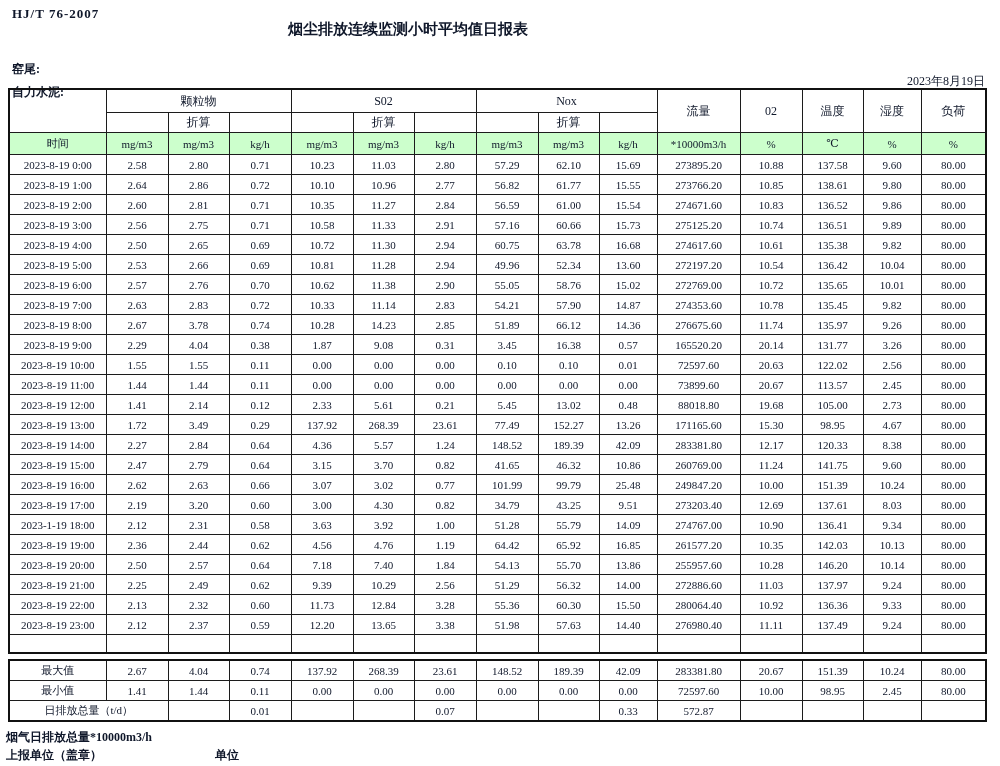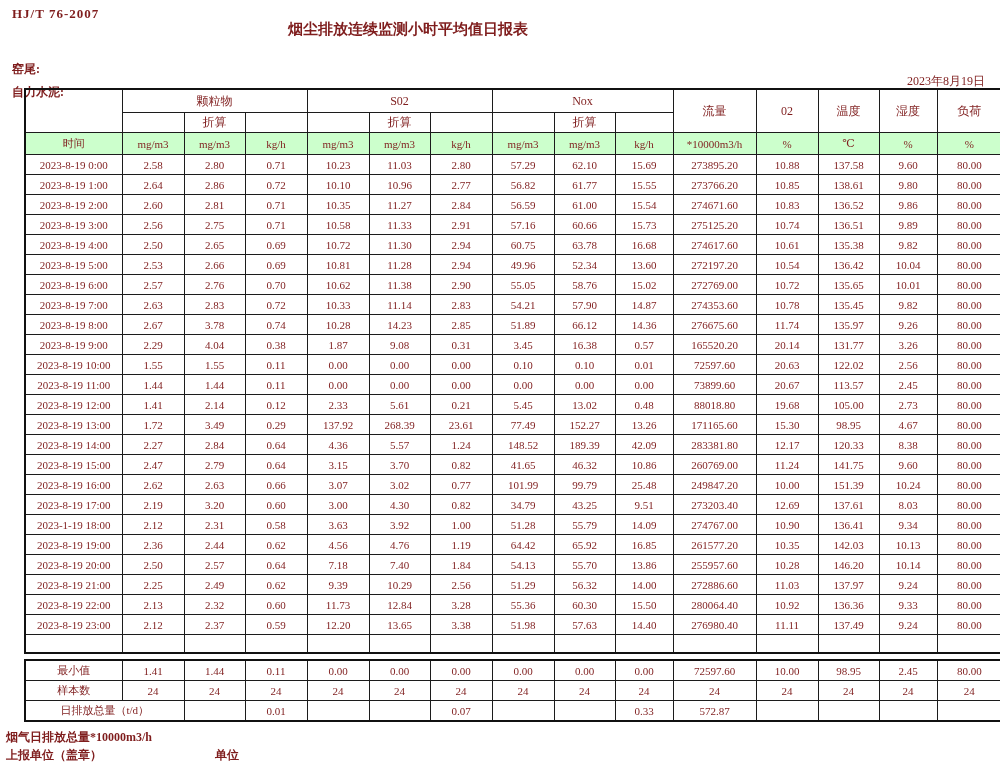--- a/index.html
+++ b/index.html
@@ -2,29 +2,29 @@
 <html><head>
 <meta charset="utf-8">
 <style>
   html,body { margin:0; padding:0; background:#ffffff; }
   .page {
     position: relative;
     width: 1000px;
     height: 766px;
     background: #ffffff;
     font-family: "Liberation Serif", "DejaVu Serif", serif;
-    color: #7f1d1d;
+    color: #0f172a;
     overflow: hidden;
   }
   .doc-code { position:absolute; top:6px; left:12px; font-size:13px; font-weight:bold; letter-spacing:1px; }
   .title { position:absolute; top:20px; left:0; width:816px; text-align:center; font-size:15px; font-weight:bold; }
   .company { position:absolute; top:44px; left:12px; font-size:12px; font-weight:bold;margin-top:40px; }
   .location { position:absolute; top:61px; left:12px; font-size:12px; font-weight:bold; }
   .date { position:absolute; top:73px; right:15px; font-size:12px; }
-  .tablewrap { position:absolute; top:88px; left:24px; width:977px; }
+  .tablewrap { position:absolute; top:88px; left:8px; width:977px; }
   table.t { border-collapse:collapse; table-layout:fixed; width:977px; }
   table.t td {
     border:1px solid #1c1c1c;
     text-align:center;
     font-size:11px;
     padding:0 1px;
     overflow:hidden;
     white-space:nowrap;
     height:19px;
   }
@@ -554,52 +554,52 @@
           <col style="width:61px">
           <col style="width:58px">
         <col style="width:83px">
           <col style="width:62px">
           <col style="width:61px">
           <col style="width:58px">
           <col style="width:65px">
       </colgroup>
       <tbody>
           <tr>
+            <td>最大值</td>
+            <td>2.67</td>
+            <td>4.04</td>
+            <td>0.74</td>
+            <td>137.92</td>
+            <td>268.39</td>
+            <td>23.61</td>
+            <td>148.52</td>
+            <td>189.39</td>
+            <td>42.09</td>
+            <td>283381.80</td>
+            <td>20.67</td>
+            <td>151.39</td>
+            <td>10.24</td>
+            <td>80.00</td>
+          </tr>
+          <tr>
             <td>最小值</td>
             <td>1.41</td>
             <td>1.44</td>
             <td>0.11</td>
             <td>0.00</td>
             <td>0.00</td>
             <td>0.00</td>
             <td>0.00</td>
             <td>0.00</td>
             <td>0.00</td>
             <td>72597.60</td>
             <td>10.00</td>
             <td>98.95</td>
             <td>2.45</td>
             <td>80.00</td>
-          </tr>
-          <tr>
-            <td>样本数</td>
-            <td>24</td>
-            <td>24</td>
-            <td>24</td>
-            <td>24</td>
-            <td>24</td>
-            <td>24</td>
-            <td>24</td>
-            <td>24</td>
-            <td>24</td>
-            <td>24</td>
-            <td>24</td>
-            <td>24</td>
-            <td>24</td>
-            <td>24</td>
           </tr>
           <tr>
             <td class="total-label" colspan="2">日排放总量（t/d）</td>
             <td></td>
             <td>0.01</td>
             <td></td>
             <td></td>
             <td>0.07</td>
             <td></td>
             <td></td>

